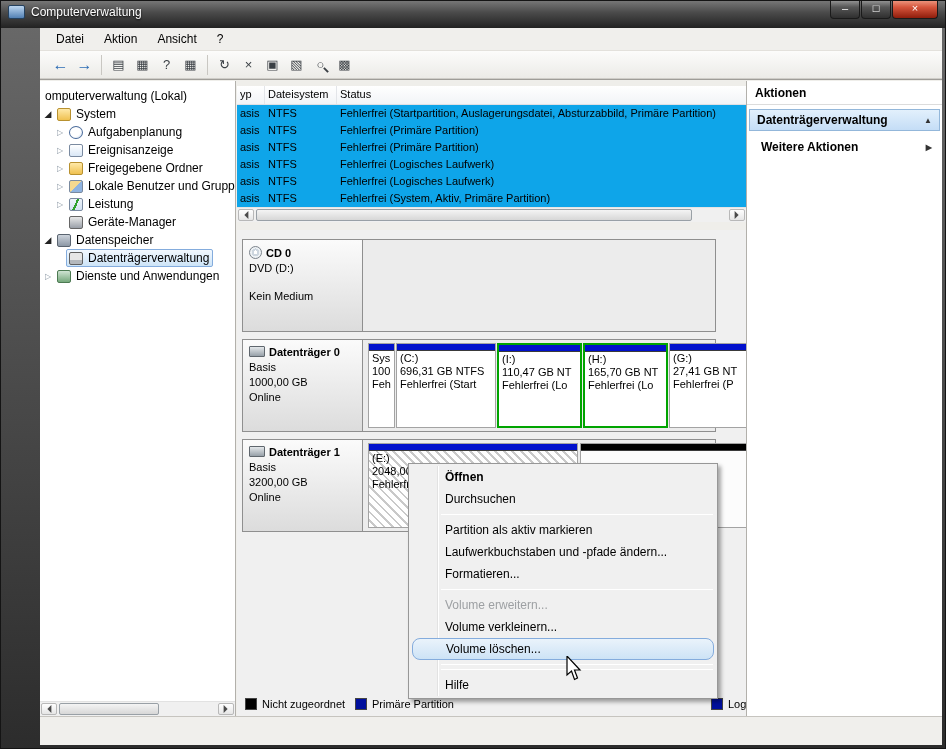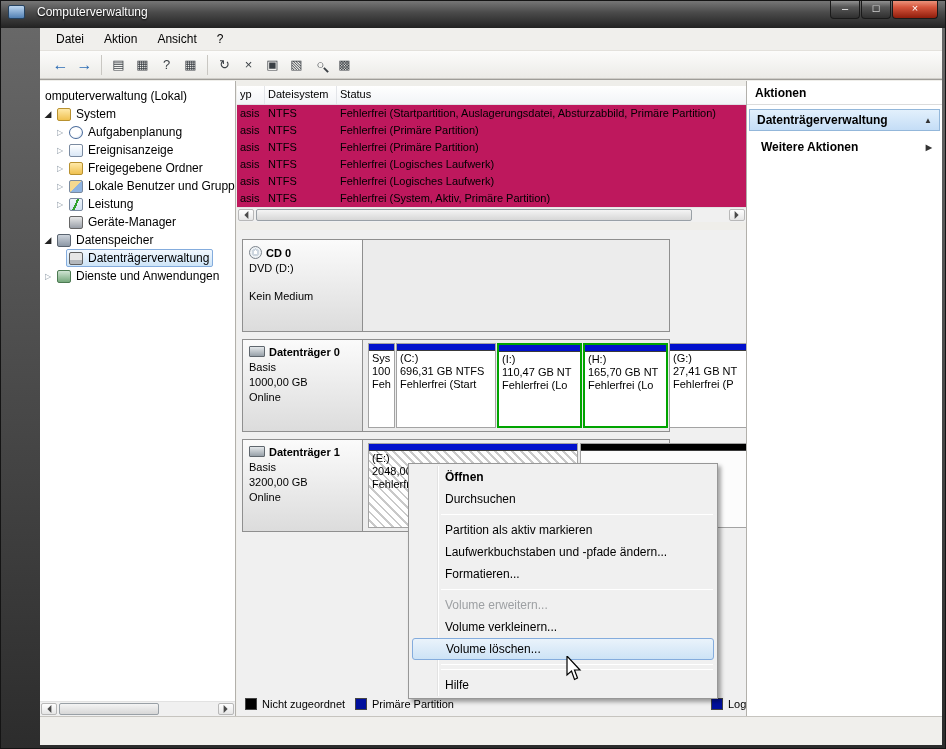--- a/index.html
+++ b/index.html
@@ -5,21 +5,21 @@
   * { margin:0; padding:0; box-sizing:border-box; }
   html,body { width:946px; height:749px; }
   body { position:relative; font-family:"Liberation Sans", sans-serif; font-size:12px; color:#000;
          background:linear-gradient(#6a6a6a,#2c2c2c); overflow:hidden; }
 
   .outer-border { position:absolute; inset:0; border:1px solid #141414; pointer-events:none; z-index:97; }
 
   
   .titlebar { position:absolute; top:0; left:0; right:0; height:28px;
               background:linear-gradient(#7a7a7a 0%, #4a4a4a 45%, #222 100%); }
-  .title-left { position:absolute; left:8px; top:5px; display:flex; align-items:flex-end; gap:12px; }
+  .title-left { position:absolute; left:8px; top:5px; display:flex; align-items:flex-end; gap:6px; }
   .app-ic { width:17px; height:14px; background:linear-gradient(#bcd6f0,#5381b4); border:1px solid #24415f; border-radius:2px; }
   .title-text { color:#fff; text-shadow:0 1px 2px #000; font-size:12px; }
   .win-btns { position:absolute; right:8px; top:0; display:flex; }
   .wbtn { width:30px; height:19px; margin-left:1px; border:1px solid #1a1a1a; border-top:none;
           border-radius:0 0 4px 4px; background:linear-gradient(#9a9a9a,#565656 40%,#2f2f2f);
           color:#fff; font-size:11px; text-align:center; line-height:17px; }
   .wbtn.close { width:46px; background:linear-gradient(#f09c85,#d6553c 40%,#8f1d0c); }
 
   
   .content { position:absolute; left:4px; right:4px; top:28px; bottom:4px; background:#f0efec;margin-left:36px; }
@@ -64,31 +64,31 @@
   
   .sb-btn { position:absolute; top:1px; bottom:1px; width:16px; background:linear-gradient(#fefefe,#e6e6e6); border:1px solid #b8b8b8; border-radius:2px; }
   .sb-btn.left { left:1px; } .sb-btn.right { right:1px; }
   .sb-btn::after { content:""; position:absolute; top:50%; left:50%; border:4px solid transparent; }
   .sb-btn.left::after { border-right-color:#4a4a4a; transform:translate(-70%,-50%); }
   .sb-btn.right::after { border-left-color:#4a4a4a; transform:translate(-30%,-50%); }
   .sb-thumb { position:absolute; top:1px; bottom:1px; background:linear-gradient(#f4f4f4,#d7d7d7); border:1px solid #99a0a6; border-radius:2px; }
 
   
   .center { position:absolute; left:197px; right:196px; top:1px; bottom:0; background:#efeeea; }
-  .list-view { position:absolute; top:5px; left:0; right:0; height:136px; background:#be185d; overflow:hidden; }
+  .list-view { position:absolute; top:5px; left:0; right:0; height:136px; background:#0ea5e9; overflow:hidden; }
   .lv-header { display:grid; grid-template-columns:28px 72px 424px 1fr; height:19px;
                background:linear-gradient(#ffffff,#f2f4f7); border-bottom:1px solid #e0e0e4; font-size:11px; }
   .lv-header > div { padding:2px 2px 0 3px; border-right:1px solid #e3e5e9; overflow:hidden; white-space:nowrap; }
   .lv-row { display:grid; grid-template-columns:28px 72px 424px 1fr; height:17px; font-size:11px; }
   .lv-row > div { padding:2px 2px 0 3px; overflow:hidden; white-space:nowrap; }
   .lv-scroll { position:absolute; left:0; right:0; bottom:0; height:15px; background:#f0f0f0; border-top:1px solid #e4e4e4; }
 
   
   .graph { position:absolute; top:149px; left:0; right:0; bottom:0; background:#f0f0f0; overflow:hidden; }
-  .grow { position:absolute; left:5px; width:428px; height:93px; border:1px solid #8f8f8f; background:#ececec; }
+  .grow { position:absolute; left:5px; width:474px; height:93px; border:1px solid #8f8f8f; background:#ececec; }
   .disk-label { position:absolute; left:0; top:0; bottom:0; width:120px;
                 background:linear-gradient(#fbfbfb,#dcdcdc); border-right:1px solid #8f8f8f; padding:6px 6px; font-size:11px; }
   .dl-name { font-weight:bold; white-space:nowrap; overflow:hidden; }
   .dl-sub { margin-top:3px; white-space:nowrap; overflow:hidden; }
   .drive-ic { width:16px; height:11px; background:linear-gradient(#e4e8eb,#97a0a8); border:1px solid #5f666d; display:inline-block; margin-right:4px; vertical-align:-1px; border-radius:1px; }
   .cd-ic { width:13px; height:13px; border-radius:50%; border:1px solid #7a828a; display:inline-block; margin-right:4px; vertical-align:-2px;
            background:radial-gradient(circle, #ffffff 0 2px, #cdd6df 2px 4px, #eef2f5 4px); }
   .disk-body { position:absolute; left:121px; right:0; top:0; bottom:0; }
   .part { position:absolute; top:3px; bottom:3px; background:#fff; border:1px solid #a3a3a3; overflow:hidden; }
   .part.logical { border:2px solid #00a400; }
@@ -110,21 +110,21 @@
   .act-sub { margin-top:7px; height:18px; display:flex; align-items:center; justify-content:space-between; padding:0 10px 0 14px; font-weight:bold; }
   .act-arrow { font-size:8px; color:#333; }
 
   
   .ctx { position:absolute; left:408px; top:463px; width:310px; background:#f0f0f0; border:1px solid #979797;
          box-shadow:3px 3px 4px rgba(0,0,0,0.35); padding:2px; z-index:50; }
   .ctx::before { content:""; position:absolute; left:28px; top:2px; bottom:2px; width:1px; background:#e2e2e2; box-shadow:1px 0 0 #fff; }
   .ctx-item { height:22px; line-height:22px; padding-left:34px; position:relative; white-space:nowrap; }
   .ctx-item.bold { font-weight:bold; }
   .ctx-item.disabled { color:#9da0a3; }
-  .ctx-item.hlited { background:linear-gradient(#eaf3fb,#cde3f6); border:1px solid #84acdd; border-radius:3px; line-height:20px; margin:0 1px; padding-left:33px; }
+  .ctx-item.hlited { background:linear-gradient(#eaf3fb,#cde3f6); border:1px solid #84acdd; border-radius:8px; line-height:20px; margin:0 1px; padding-left:33px; }
   .ctx-sep { height:1px; background:#d9d9d9; border-bottom:1px solid #fff; margin:4px 2px 4px 30px; }
 
   .cursor { position:absolute; left:566px; top:656px; z-index:99; }
 </style>
 </head>
 <body>
 
 <div class="titlebar">
   <div class="title-left">
     <span class="app-ic"></span>

